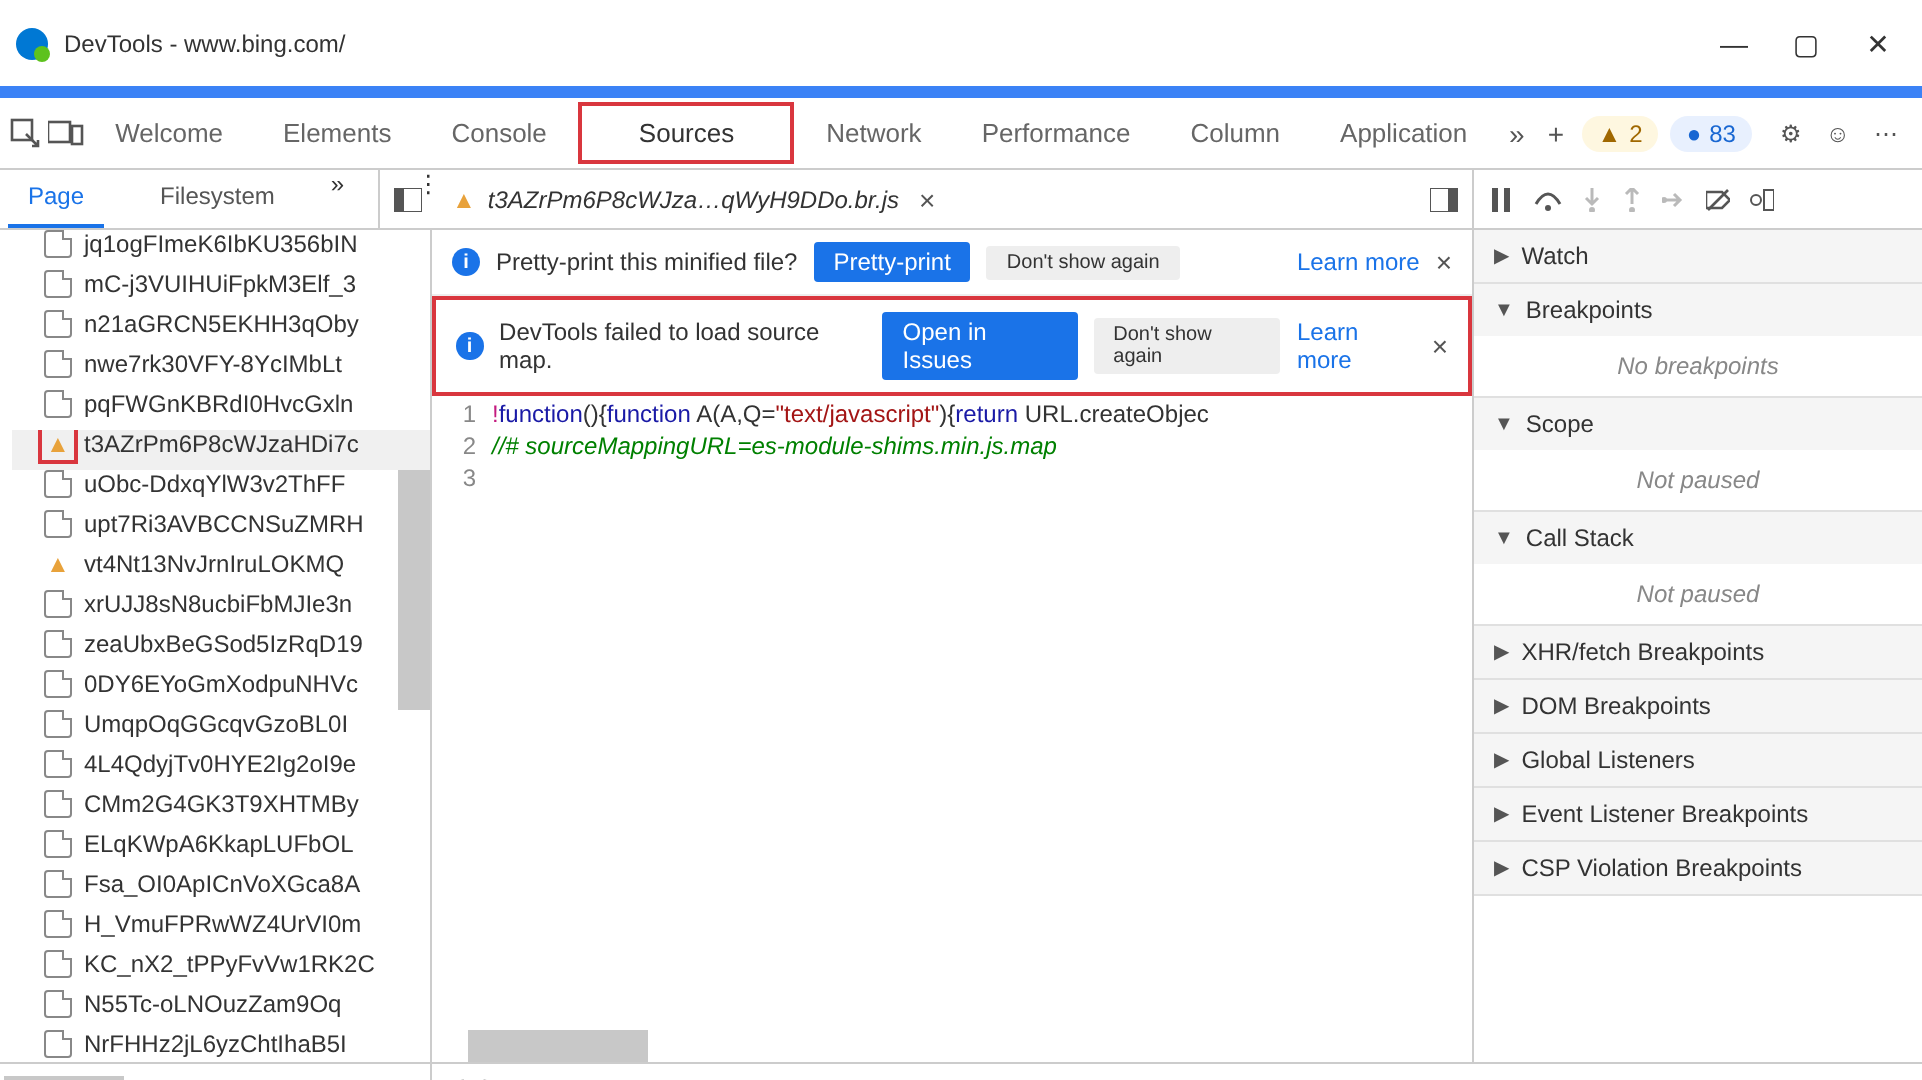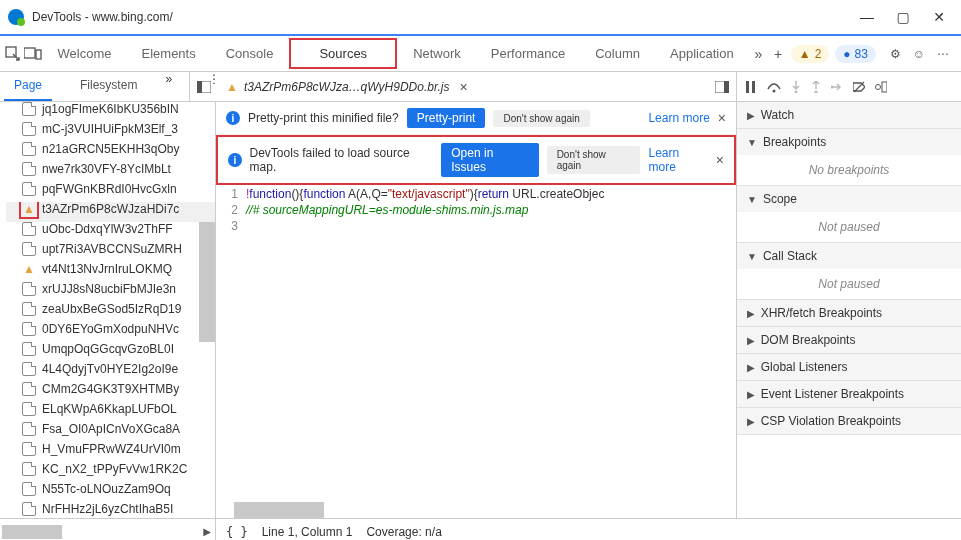--- a/index.html
+++ b/index.html
@@ -1,19 +1,19 @@
 <!DOCTYPE html>
 <html><head>
 <meta charset="utf-8">
 <style>
 * { box-sizing: border-box; margin: 0; padding: 0; font-family: "Segoe UI", Arial, sans-serif; }
 body { width: 961px; height: 540px; background: #fff; overflow: hidden; font-size: 12px; color: #333; }
 
 
-.titlebar { height: 36px; display: flex; align-items: center; padding: 0 8px; border-bottom: 2px solid #3b82f6; }
+.titlebar { height: 49px; display: flex; align-items: center; padding: 0 8px; border-bottom: 6px solid #3b82f6; }
 .titlebar .app-icon { width: 16px; height: 16px; background: #0078d4; border-radius: 50%; margin-right: 8px; position:relative;}
 .titlebar .app-icon::after{content:"";position:absolute;width:8px;height:8px;background:#5dc21e;border-radius:50%;right:-1px;bottom:-1px;}
 .titlebar .title { font-size: 12px; color: #333; flex: 1; }
 .titlebar .winctl { display: flex; gap: 24px; padding-right:8px;}
 .titlebar .winctl span { width: 12px; height: 12px; display:flex;align-items:center;justify-content:center;font-size:14px;color:#333;}
 
 
 .tabs-bar { height: 36px; display: flex; align-items: center; border-bottom: 1px solid #ccc; padding: 0 4px; gap:2px;}
 .tabs-bar .tool-icon { width: 28px; height: 28px; display:flex;align-items:center;justify-content:center;font-size:14px;color:#555;}
 .tabs-bar .tab { padding: 8px 14px; color: #666; font-size: 13px; cursor: pointer; }

